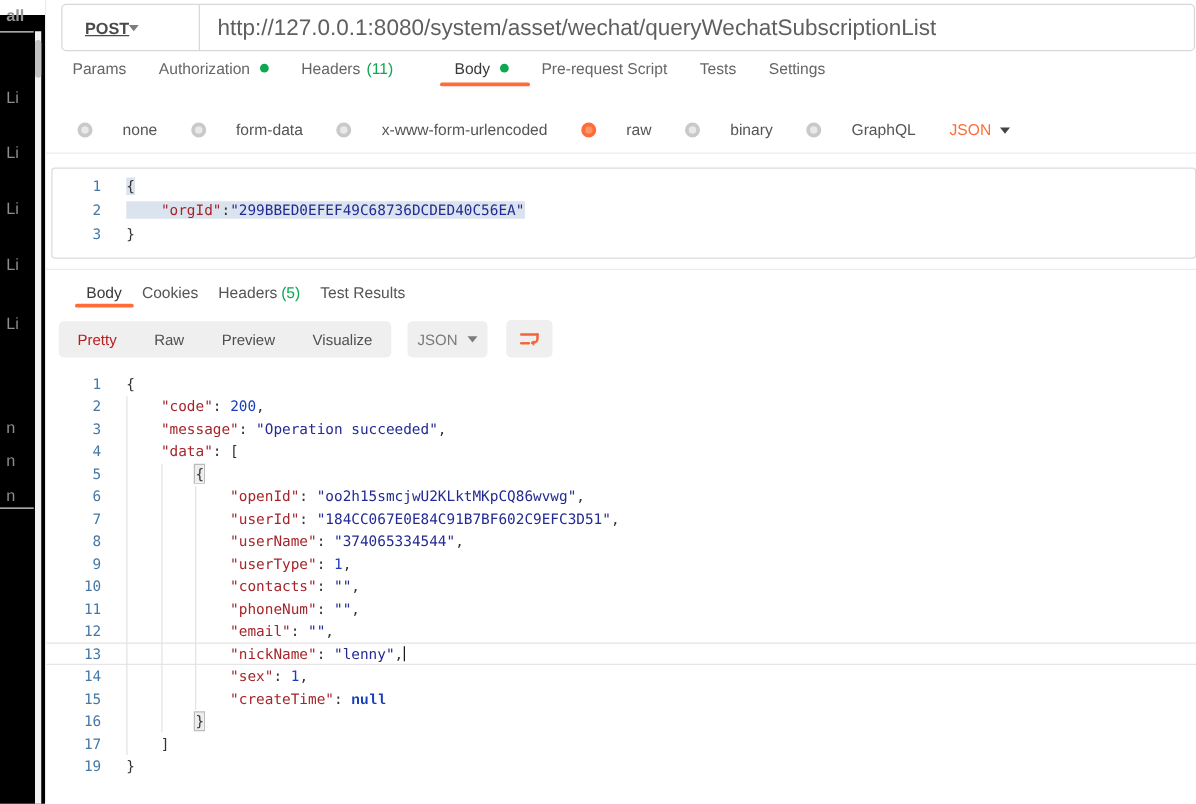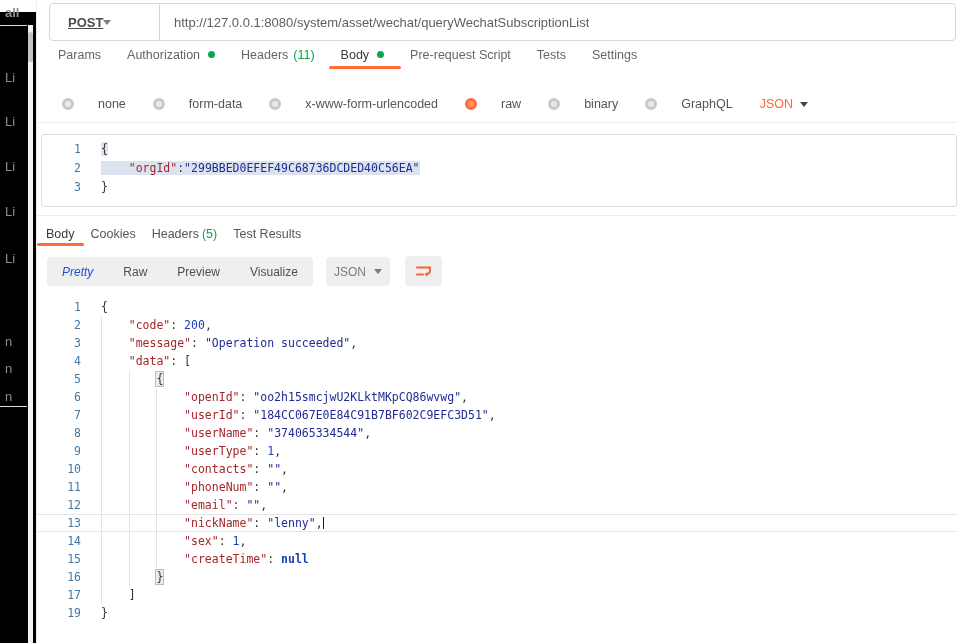--- a/index.html
+++ b/index.html
@@ -16,49 +16,49 @@
   .sb-track{position:absolute;left:28px;top:13px;width:5px;bottom:0;background:#f2f2f2;}
   .sb-thumb{position:absolute;left:28px;top:20px;width:5px;height:30px;background:#c3c3c3;border-radius:3px;}
   
   .main{position:absolute;left:36px;top:0;right:0;height:643px;border-left:1px solid #ededed;}
   
   .urlbar{position:absolute;left:12px;right:1px;top:3px;height:38px;border:1px solid #d8d8d8;
           border-radius:4px;display:flex;align-items:center;background:#fff;box-sizing:border-box;}
   .method{width:110px;flex:0 0 110px;height:100%;display:flex;align-items:center;
           padding:0 13px 0 18px;box-sizing:border-box;font-size:13px;font-weight:bold;color:#4a4a4a;
           border-right:1px solid #d8d8d8;cursor:pointer;text-decoration:underline;}
-  .url{font-size:13px;color:#5f5f5f;padding-left:14px;white-space:nowrap;overflow:hidden;}
+  .url{font-size:18px;color:#5f5f5f;padding-left:14px;white-space:nowrap;overflow:hidden;}
   .caret{width:0;height:0;border-left:4.5px solid transparent;border-right:4.5px solid transparent;
          border-top:5px solid #7c7c7c;display:inline-block;}
   .caret.dark{border-top-color:#444;}
   
   .req-tabs{position:absolute;left:0;top:41px;height:27px;display:flex;gap:26px;padding-left:21px;
             align-items:center;font-size:12.5px;color:#666;}
   .tab{display:flex;align-items:center;gap:8px;position:relative;cursor:pointer;white-space:nowrap;}
-  .tab.active{color:#3a3a3a;}
+  .tab.active{color:#3a3a3a;margin-left:23px;}
   .req-tabs .tab.active::after{content:'';position:absolute;left:-12px;right:-17px;bottom:-7px;height:3px;
             background:var(--accent,#ff6c37);border-radius:2px;}
   .dot{width:7px;height:7px;border-radius:50%;background:var(--green,#0ca750);}
   .cnt{color:var(--green,#0ca750);margin-left:-3px;}
   
   .modes{position:absolute;left:0;top:93px;height:22px;display:flex;gap:27px;padding-left:25px;
          align-items:center;font-size:12.5px;color:#555;}
   .mode{display:flex;align-items:center;gap:24px;cursor:pointer;}
   .radio{width:6px;height:6px;border-radius:50%;background:#e9e9e9;border:3.5px solid #c9c9c9;}
   .radio.on{background:#ff9468;border-color:var(--accent,#ff6c37);}
   .rawlang{display:flex;align-items:center;gap:7px;color:var(--accent,#ff6c37);cursor:pointer;}
   .hr{position:absolute;left:0;right:0;border-top:1px solid #ececec;}
   
   .editor-font{font-family:"DejaVu Sans Mono","Liberation Mono",monospace;font-size:11.5px;color:#333;}
   .req-editor{position:absolute;left:4px;right:0;top:134px;height:73px;border:1px solid #dcdcdc;
               border-radius:3px;box-sizing:border-box;padding-top:5px;overflow:hidden;background:#fff;}
   .cl{display:flex;height:19px;line-height:19px;box-sizing:border-box;}
   .ln{flex:0 0 39px;text-align:right;color:#4478a6;user-select:none;}
   .code{white-space:pre;margin-left:20px;}
-  .k{color:#a5262a;} .s{color:#232a93;} .d{color:#1a3eb8;} .a{color:#1a3eb8;font-weight:bold;}
+  .k{color:#a5262a;} .s{color:#232a93;} .d{color:#1a3eb8;} .a{color:#1a3eb8;font-weight:bold;font-family:Liberation Mono, monospace;}
   .sel{background:var(--selection,#dbe4ee);}
   .bm{background:#ededed;box-shadow:0 0 0 1px #bcbcbc;}
   
   .resp-tabs{position:absolute;left:0;top:221px;height:26px;display:flex;gap:16px;padding-left:9px;
              align-items:center;font-size:12.5px;color:#555;}
   .resp-tabs .tab{gap:6px;}
   .resp-tabs .tab.active::after{content:'';position:absolute;left:-9px;right:-9px;bottom:-5px;height:3px;
              background:var(--accent,#ff6c37);border-radius:2px;}
   
   .vgroup{position:absolute;left:10px;top:257px;height:29px;background:#efefef;border-radius:4px;
@@ -194,21 +194,21 @@
       <div class="tab">
         <span>Headers</span>
         <span class="cnt">(5)</span>
       </div>
       <div class="tab">
         <span>Test Results</span>
       </div>
     </div>
 
   <div class="vgroup" id="view-modes">
-      <div class="vmode" style="color: #1d4ed8; font-style: italic;">Pretty</div>
+      <div class="vmode" style="color: #b91c1c;">Pretty</div>
       <div class="vmode">Raw</div>
       <div class="vmode">Preview</div>
       <div class="vmode">Visualize</div>
     </div>
 
   <div class="fmt">
     <span>JSON</span>
     <span class="caret"></span>
   </div>
 

